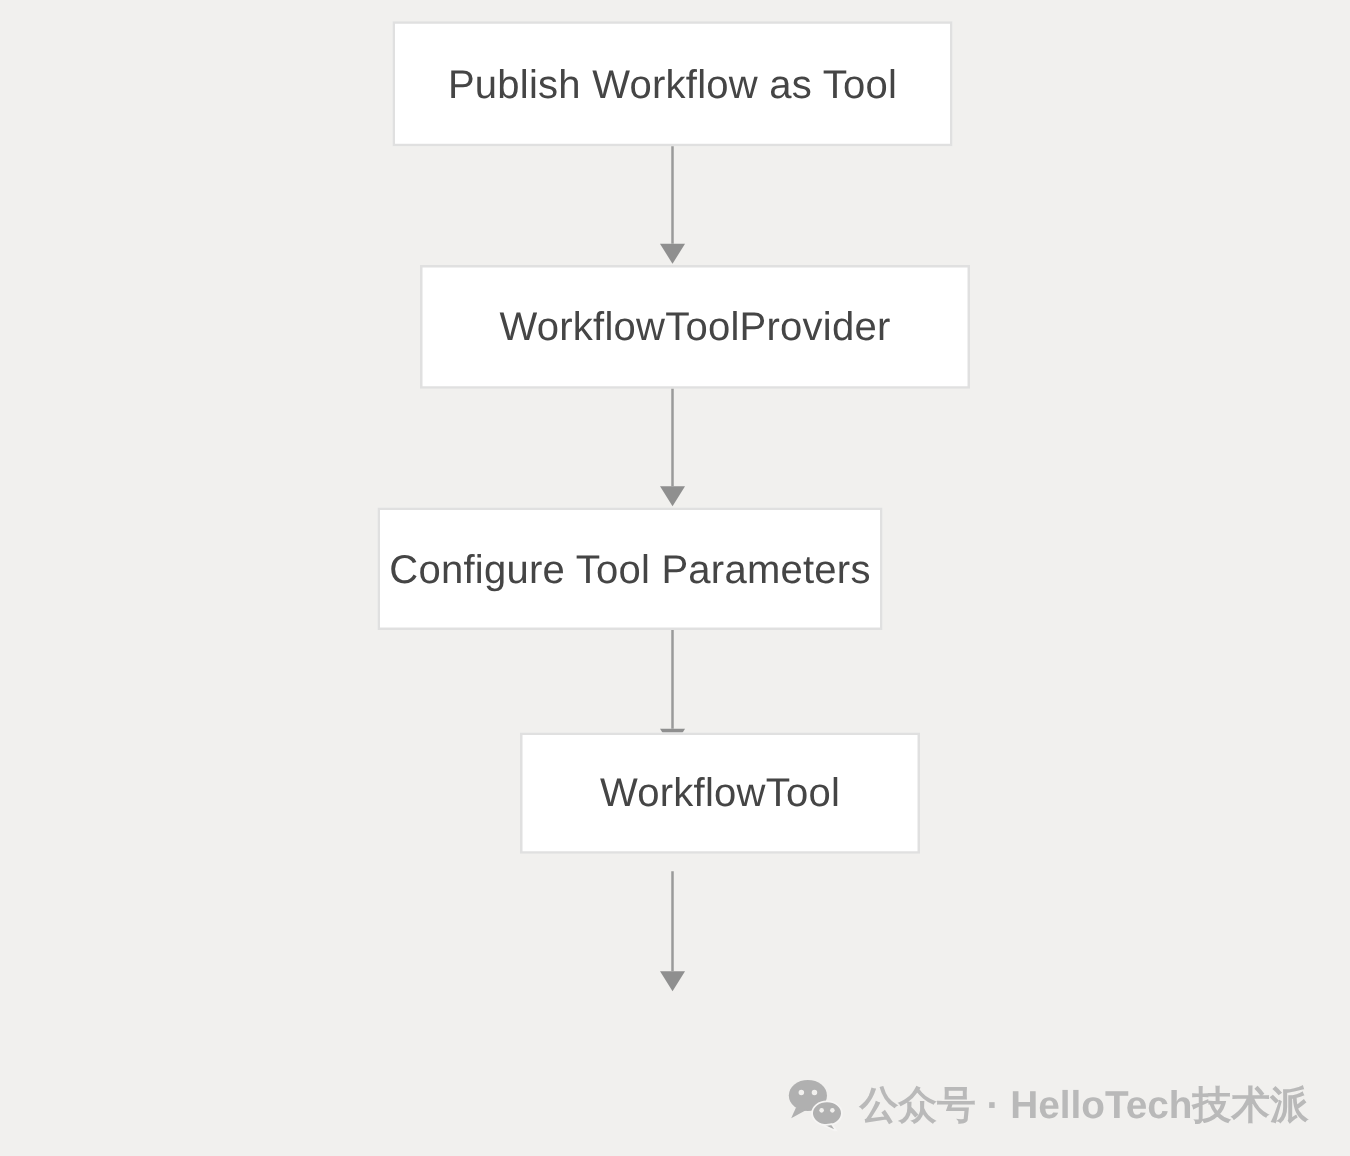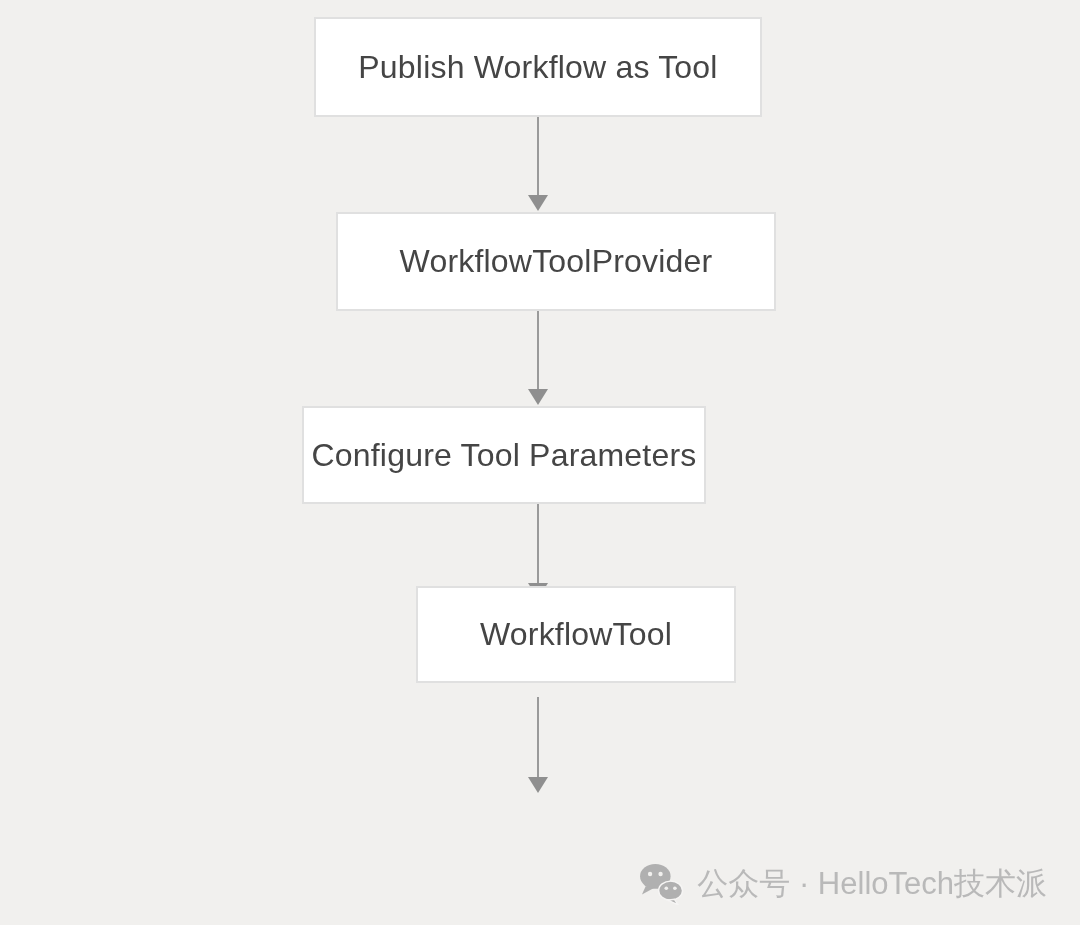--- a/index.html
+++ b/index.html
@@ -66,20 +66,21 @@
   .watermark{
     position:absolute;
     right:33px;
     bottom:20px;
     display:flex;
     align-items:center;
     gap:12px;
     color:var(--watermark);
     font-size:31px;
     white-space:nowrap;
+    font-weight:bold;
   }
   .watermark svg{display:block;}
 </style>
 </head>
 <body>
 
 <div class="canvas">
 
   <div class="node node-1">
     <span>Publish Workflow as Tool</span>

